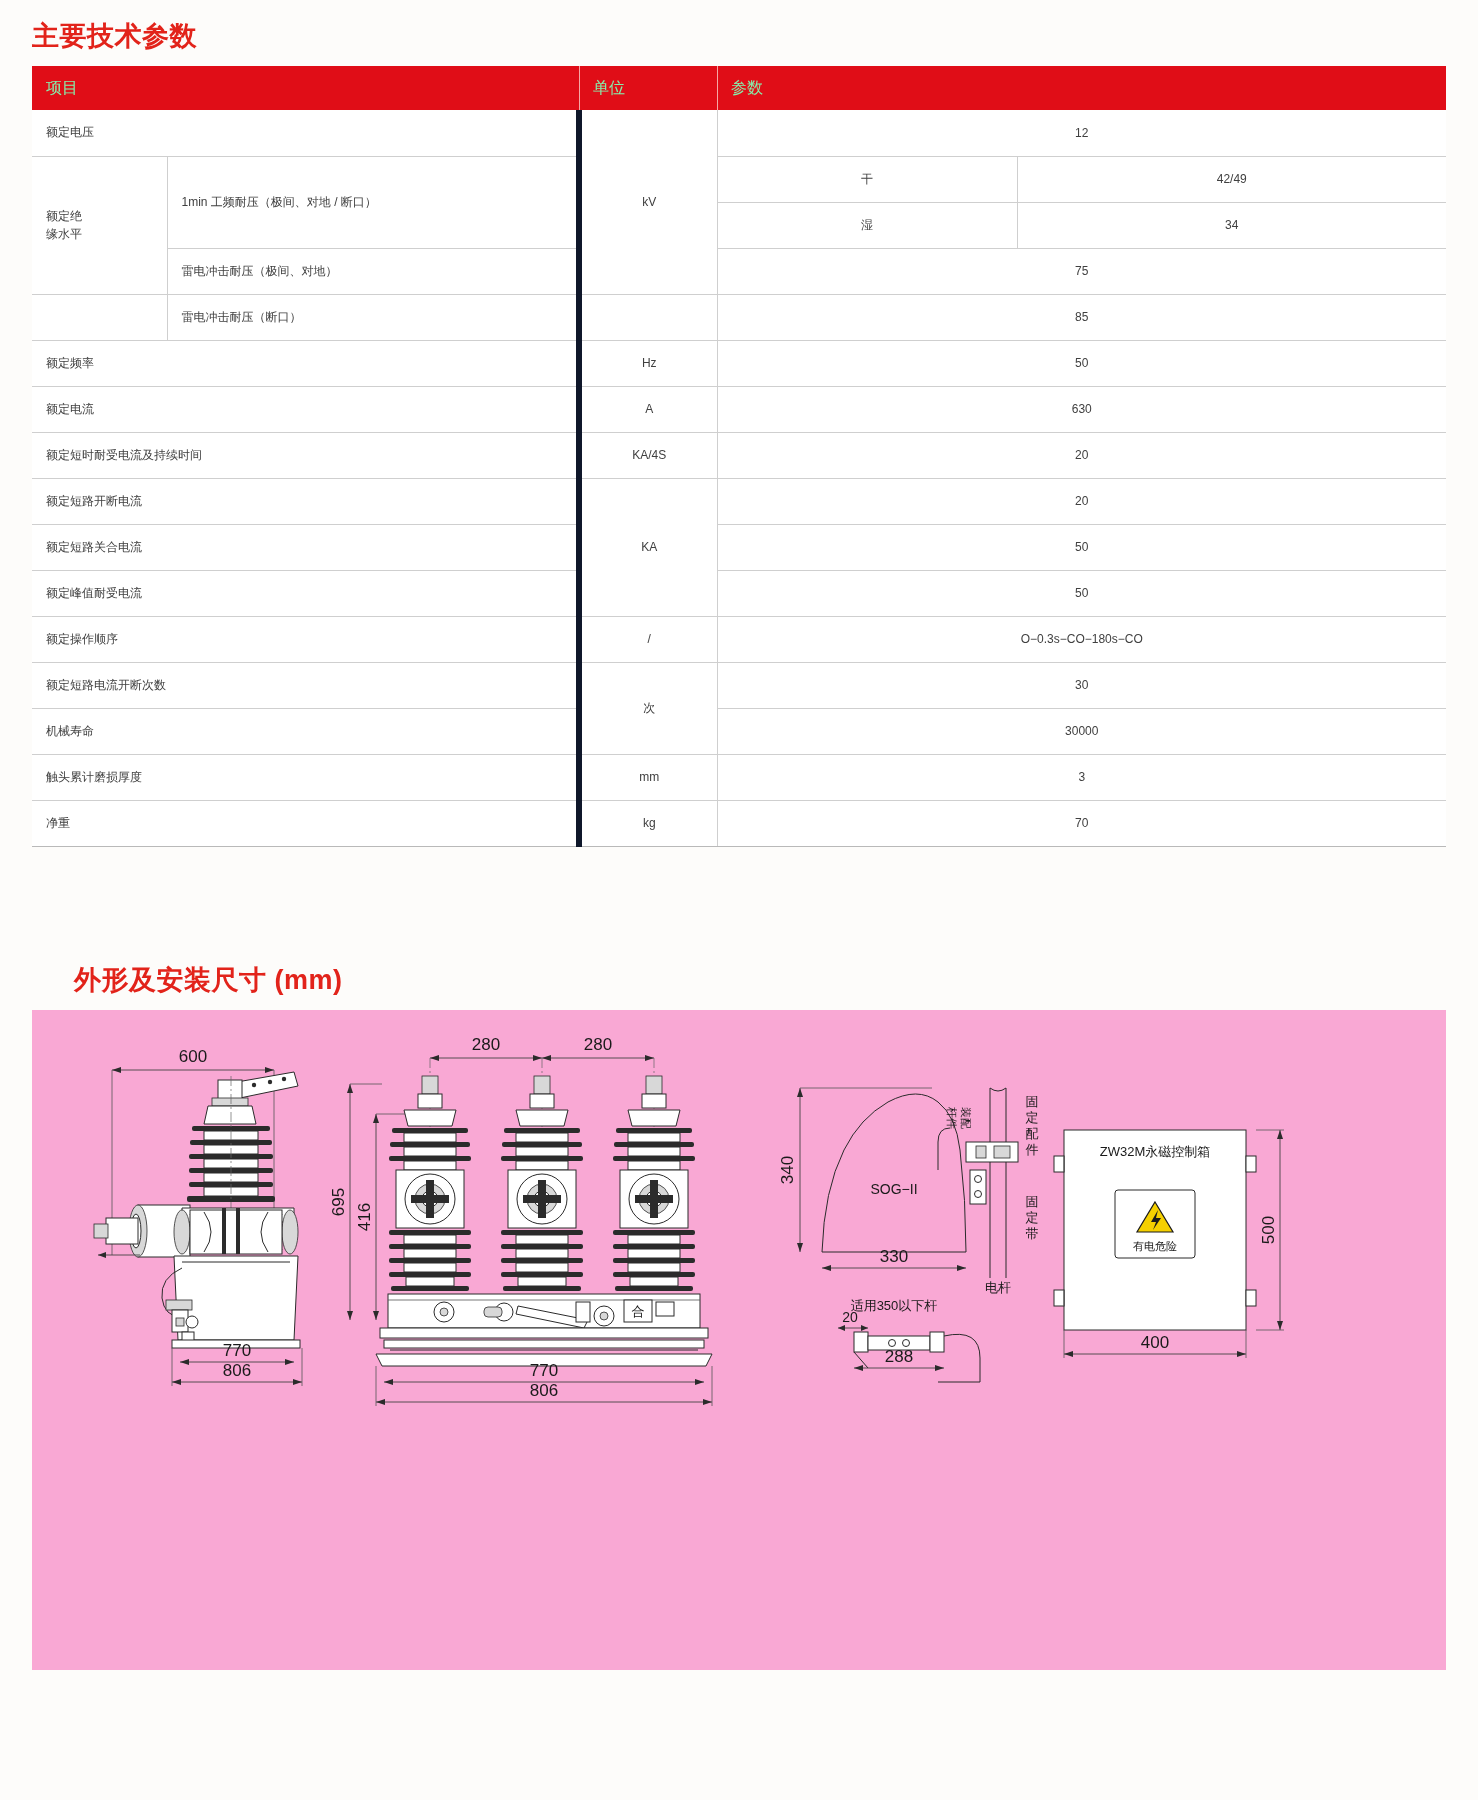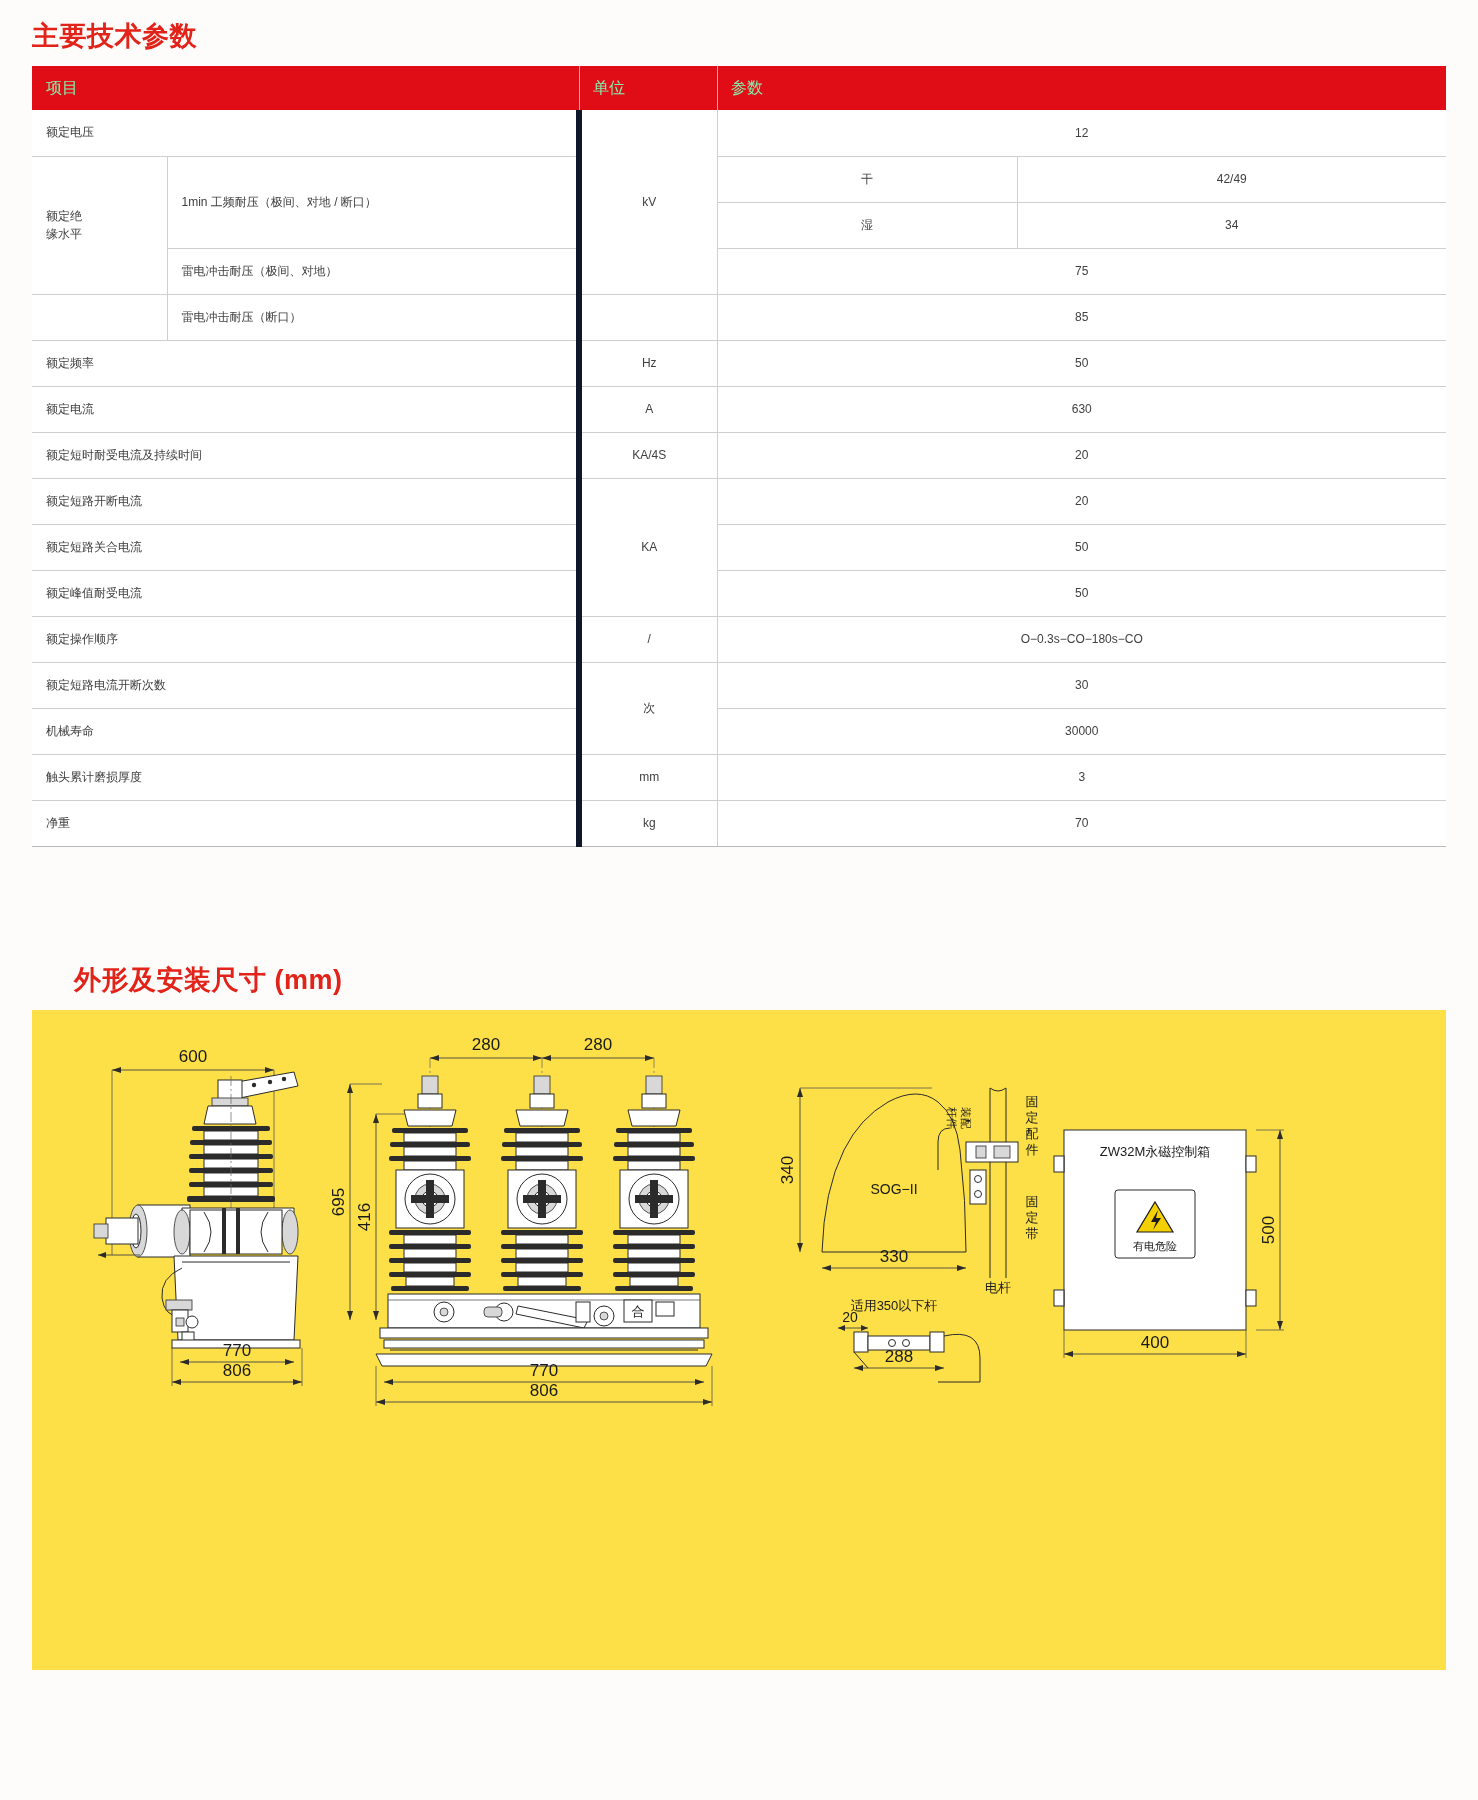--- a/index.html
+++ b/index.html
@@ -66,21 +66,21 @@
   td.val       { text-align: center; border-left: 1px solid #cfcfcf; }
   td.val-sub2  { text-align: center; border-left: 1px solid #cfcfcf; }
   td.nb        { border-bottom: none; }
   tr.lastrow td { border-bottom: 1px solid #b9b9b9; }
 
   
   .draw-area {
     position: absolute;
     left: 32px; top: 1010px;
     width: 1414px; height: 660px;
-    background: #fde047;
+    background: #f9a8d4;
   }
   svg.dwg { display: block; }
 
   .dim-txt {
     font-family: "Liberation Sans", sans-serif;
     font-size: 17px;
     fill: #1a1a1a;
   }
   .dim-txt-sm {
     font-family: "Liberation Sans", sans-serif;

